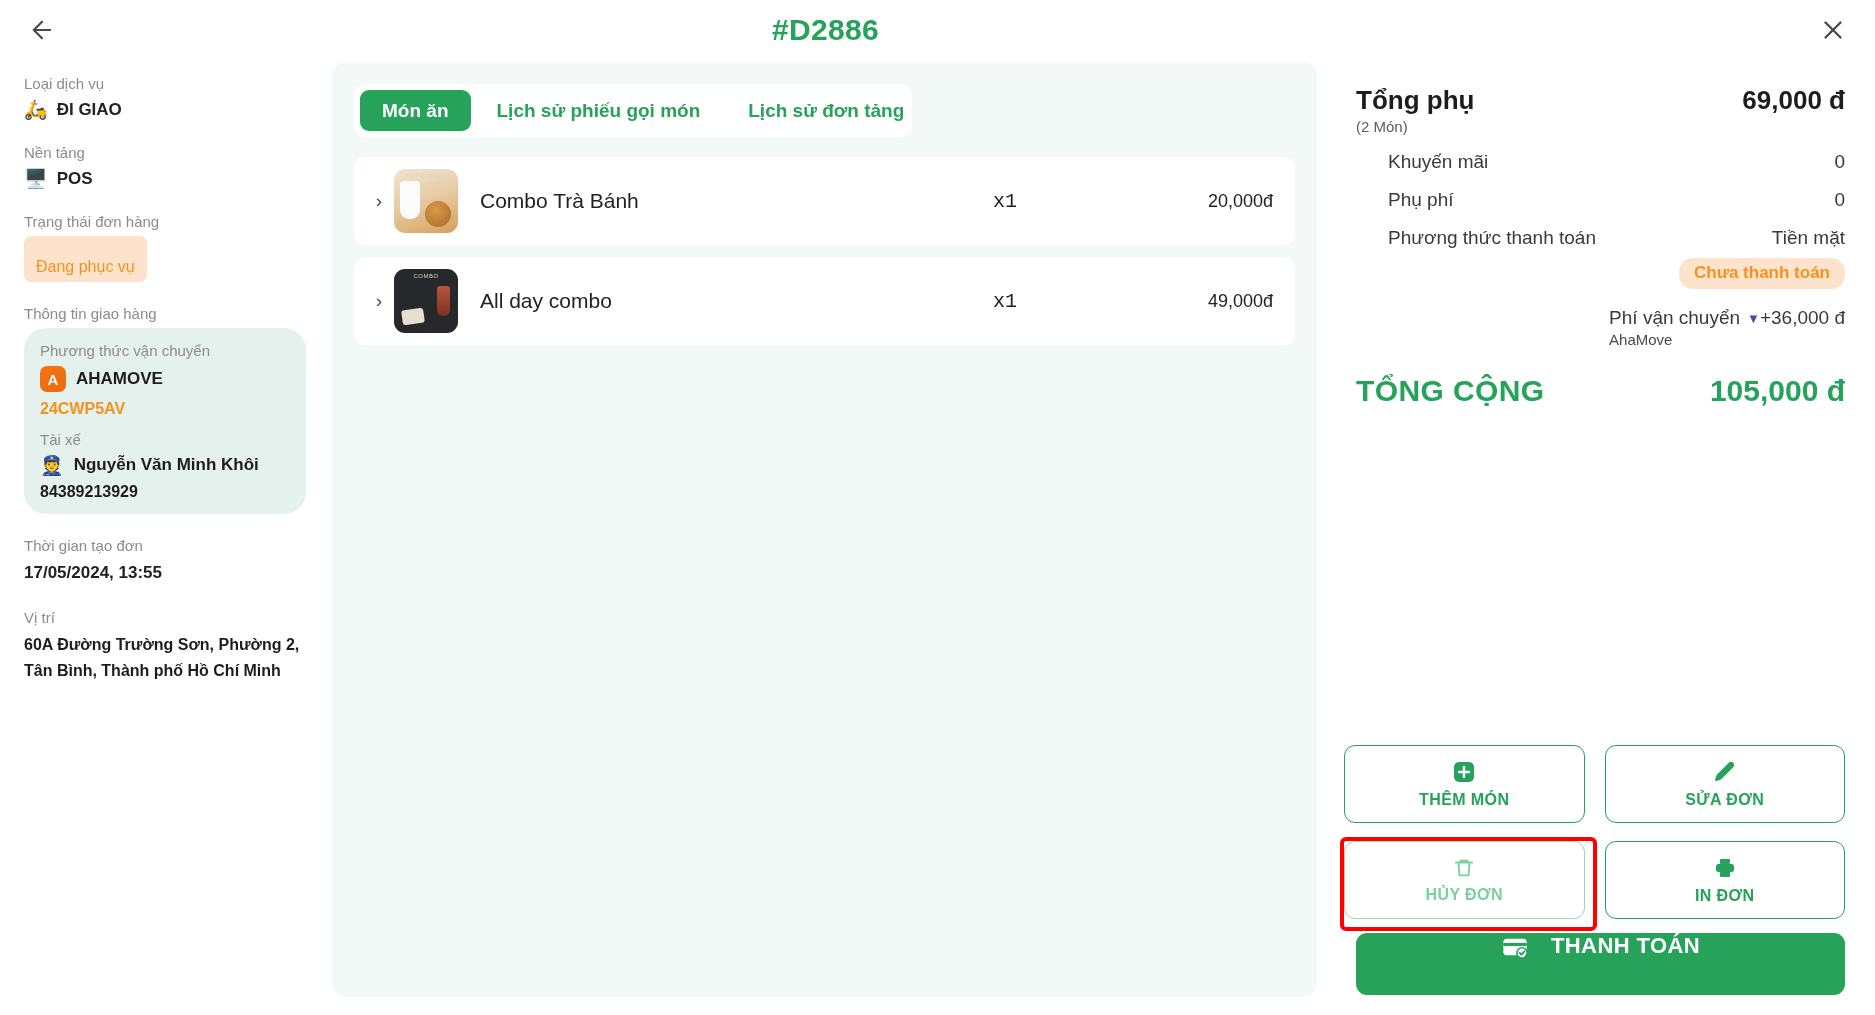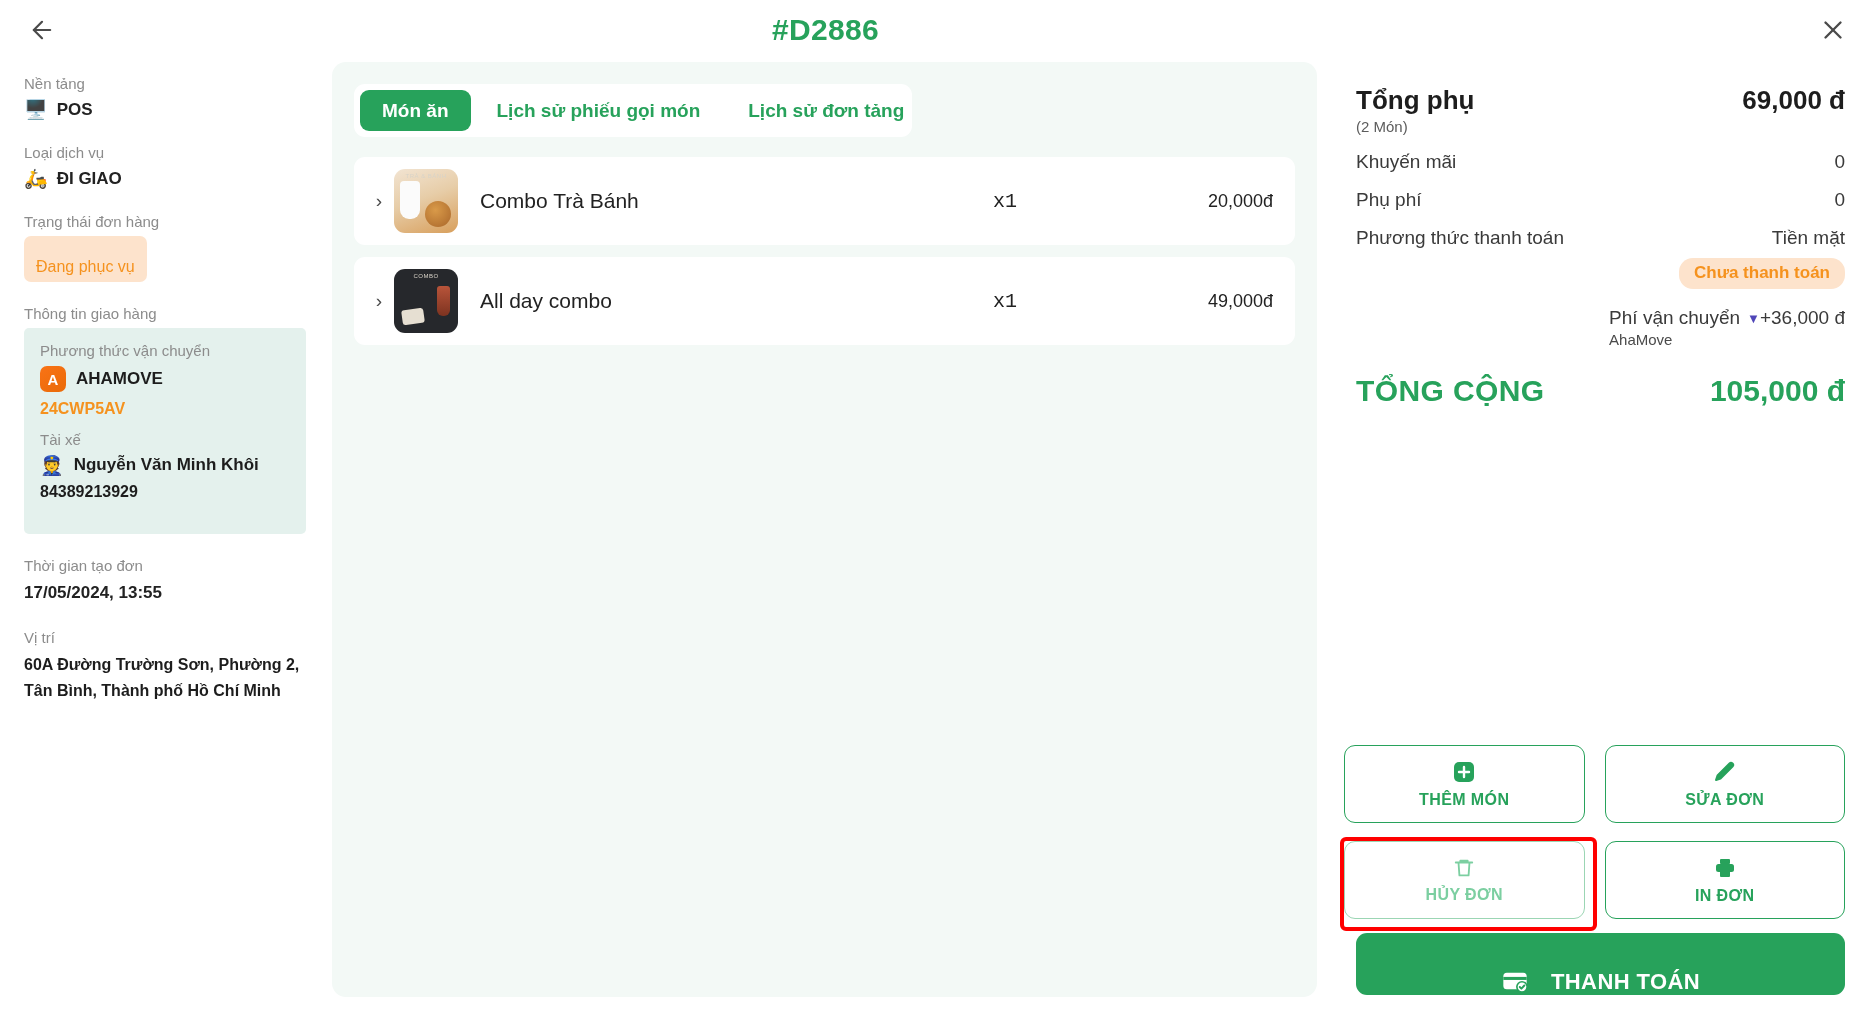--- a/index.html
+++ b/index.html
@@ -50,21 +50,21 @@
   }
   .emoji-ico { font-size:19px; line-height:1; }
 
   .status-badge {
     display:inline-block; background:#fde3cc; color:#f5921e;
     font-size:16px; font-weight:500; border-radius:7px;
     padding:21px 12px 6px 12px; line-height:19px;
   }
 
   .delivery-card {
-    background:#e4f1ed; border-radius:5px; padding:13px 16px 33px 16px;
+    background:#e4f1ed; border-radius:22px; padding:13px 16px 13px 16px;
     margin-top:4px;
   }
   .dc-label { font-size:15px; color:#8c8c8c; line-height:20px; }
   .dc-row {
     display:flex; align-items:center; gap:10px; margin-top:5px;
   }
   .aha-logo {
     width:26px; height:26px; border-radius:7px;
     background:linear-gradient(145deg,#f97316,#ea6a08);
     display:flex; align-items:center; justify-content:center;
@@ -133,20 +133,21 @@
   .sum-row {
     display:flex; align-items:flex-start; justify-content:space-between;
   }
   .sum-title { font-size:26px; font-weight:700; color:#1d1d1d; line-height:32px; }
   .sum-title-val { font-size:26px; font-weight:700; color:#1d1d1d; line-height:32px; }
   .sub-count { font-size:15px; color:#5c5c5c; margin-top:2px; }
 
   .line-row {
     display:flex; align-items:center; justify-content:space-between;
     margin-top:16px;
+    margin-left:32px;
   }
   .line-label { font-size:19px; color:#3a3a3a; }
   .line-val { font-size:19px; color:#3a3a3a; }
 
   .paid-badge-wrap { display:flex; justify-content:flex-end; margin-top:9px; }
   .paid-badge {
     background:#fde3cc; color:#f5921e; font-size:17px; font-weight:700;
     border-radius:14px; padding:4px 15px 5px 15px; line-height:22px;
   }
 
@@ -187,21 +188,21 @@
     position:relative;
   }
   .highlight-box::after {
     content:""; position:absolute; left:-4px; top:-4px;
     width:calc(100% + 8px); height:calc(100% + 8px);
     border:4px solid #ff0000; border-radius:6px; pointer-events:none;
   }
   .pay-btn {
     position:absolute; left:24px; right:30px; bottom:20px; height:62px;
     background:#27a25b; border-radius:11px; border:none;
-    display:flex; align-items:flex-end; justify-content:center; gap:22px;
+    display:flex; align-items:flex-start; justify-content:center; gap:22px;
     color:#ffffff; font-size:22px; font-weight:700; letter-spacing:.4px;
     cursor:pointer;
   }
 
   
   .th1 { background:linear-gradient(160deg,#f2e4d2 0%,#e7cda8 45%,#d89f5c 100%); }
   .th1::before{
     content:""; position:absolute; left:6px; top:12px; width:20px; height:38px;
     background:#fbfbfb; border-radius:4px 4px 9px 9px;
   }
@@ -241,32 +242,32 @@
       <svg width="30" height="30" viewBox="0 0 24 24" fill="none" stroke="#4a4a4a" stroke-width="1.9" stroke-linecap="round">
         <path d="M18 6L6 18"></path>
           <path d="M6 6l12 12"></path>
       </svg>
     </div>
   </div>
 
   <div class="sidebar">
 
     <div class="field">
+      <div class="field-label">Loại dịch vụ</div>
+      <div class="field-value">
+        <span class="emoji-ico">🛵</span>
+        <span>ĐI GIAO</span>
+      </div>
+    </div>
+
+    <div class="field">
       <div class="field-label">Nền tảng</div>
       <div class="field-value">
         <span class="emoji-ico">🖥️</span>
         <span>POS</span>
-      </div>
-    </div>
-
-    <div class="field">
-      <div class="field-label">Loại dịch vụ</div>
-      <div class="field-value">
-        <span class="emoji-ico">🛵</span>
-        <span>ĐI GIAO</span>
       </div>
     </div>
 
     <div class="field">
       <div class="field-label">Trạng thái đơn hàng</div>
       <span class="status-badge">Đang phục vụ</span>
     </div>
 
     <div class="field">
       <div class="field-label">Thông tin giao hàng</div>

